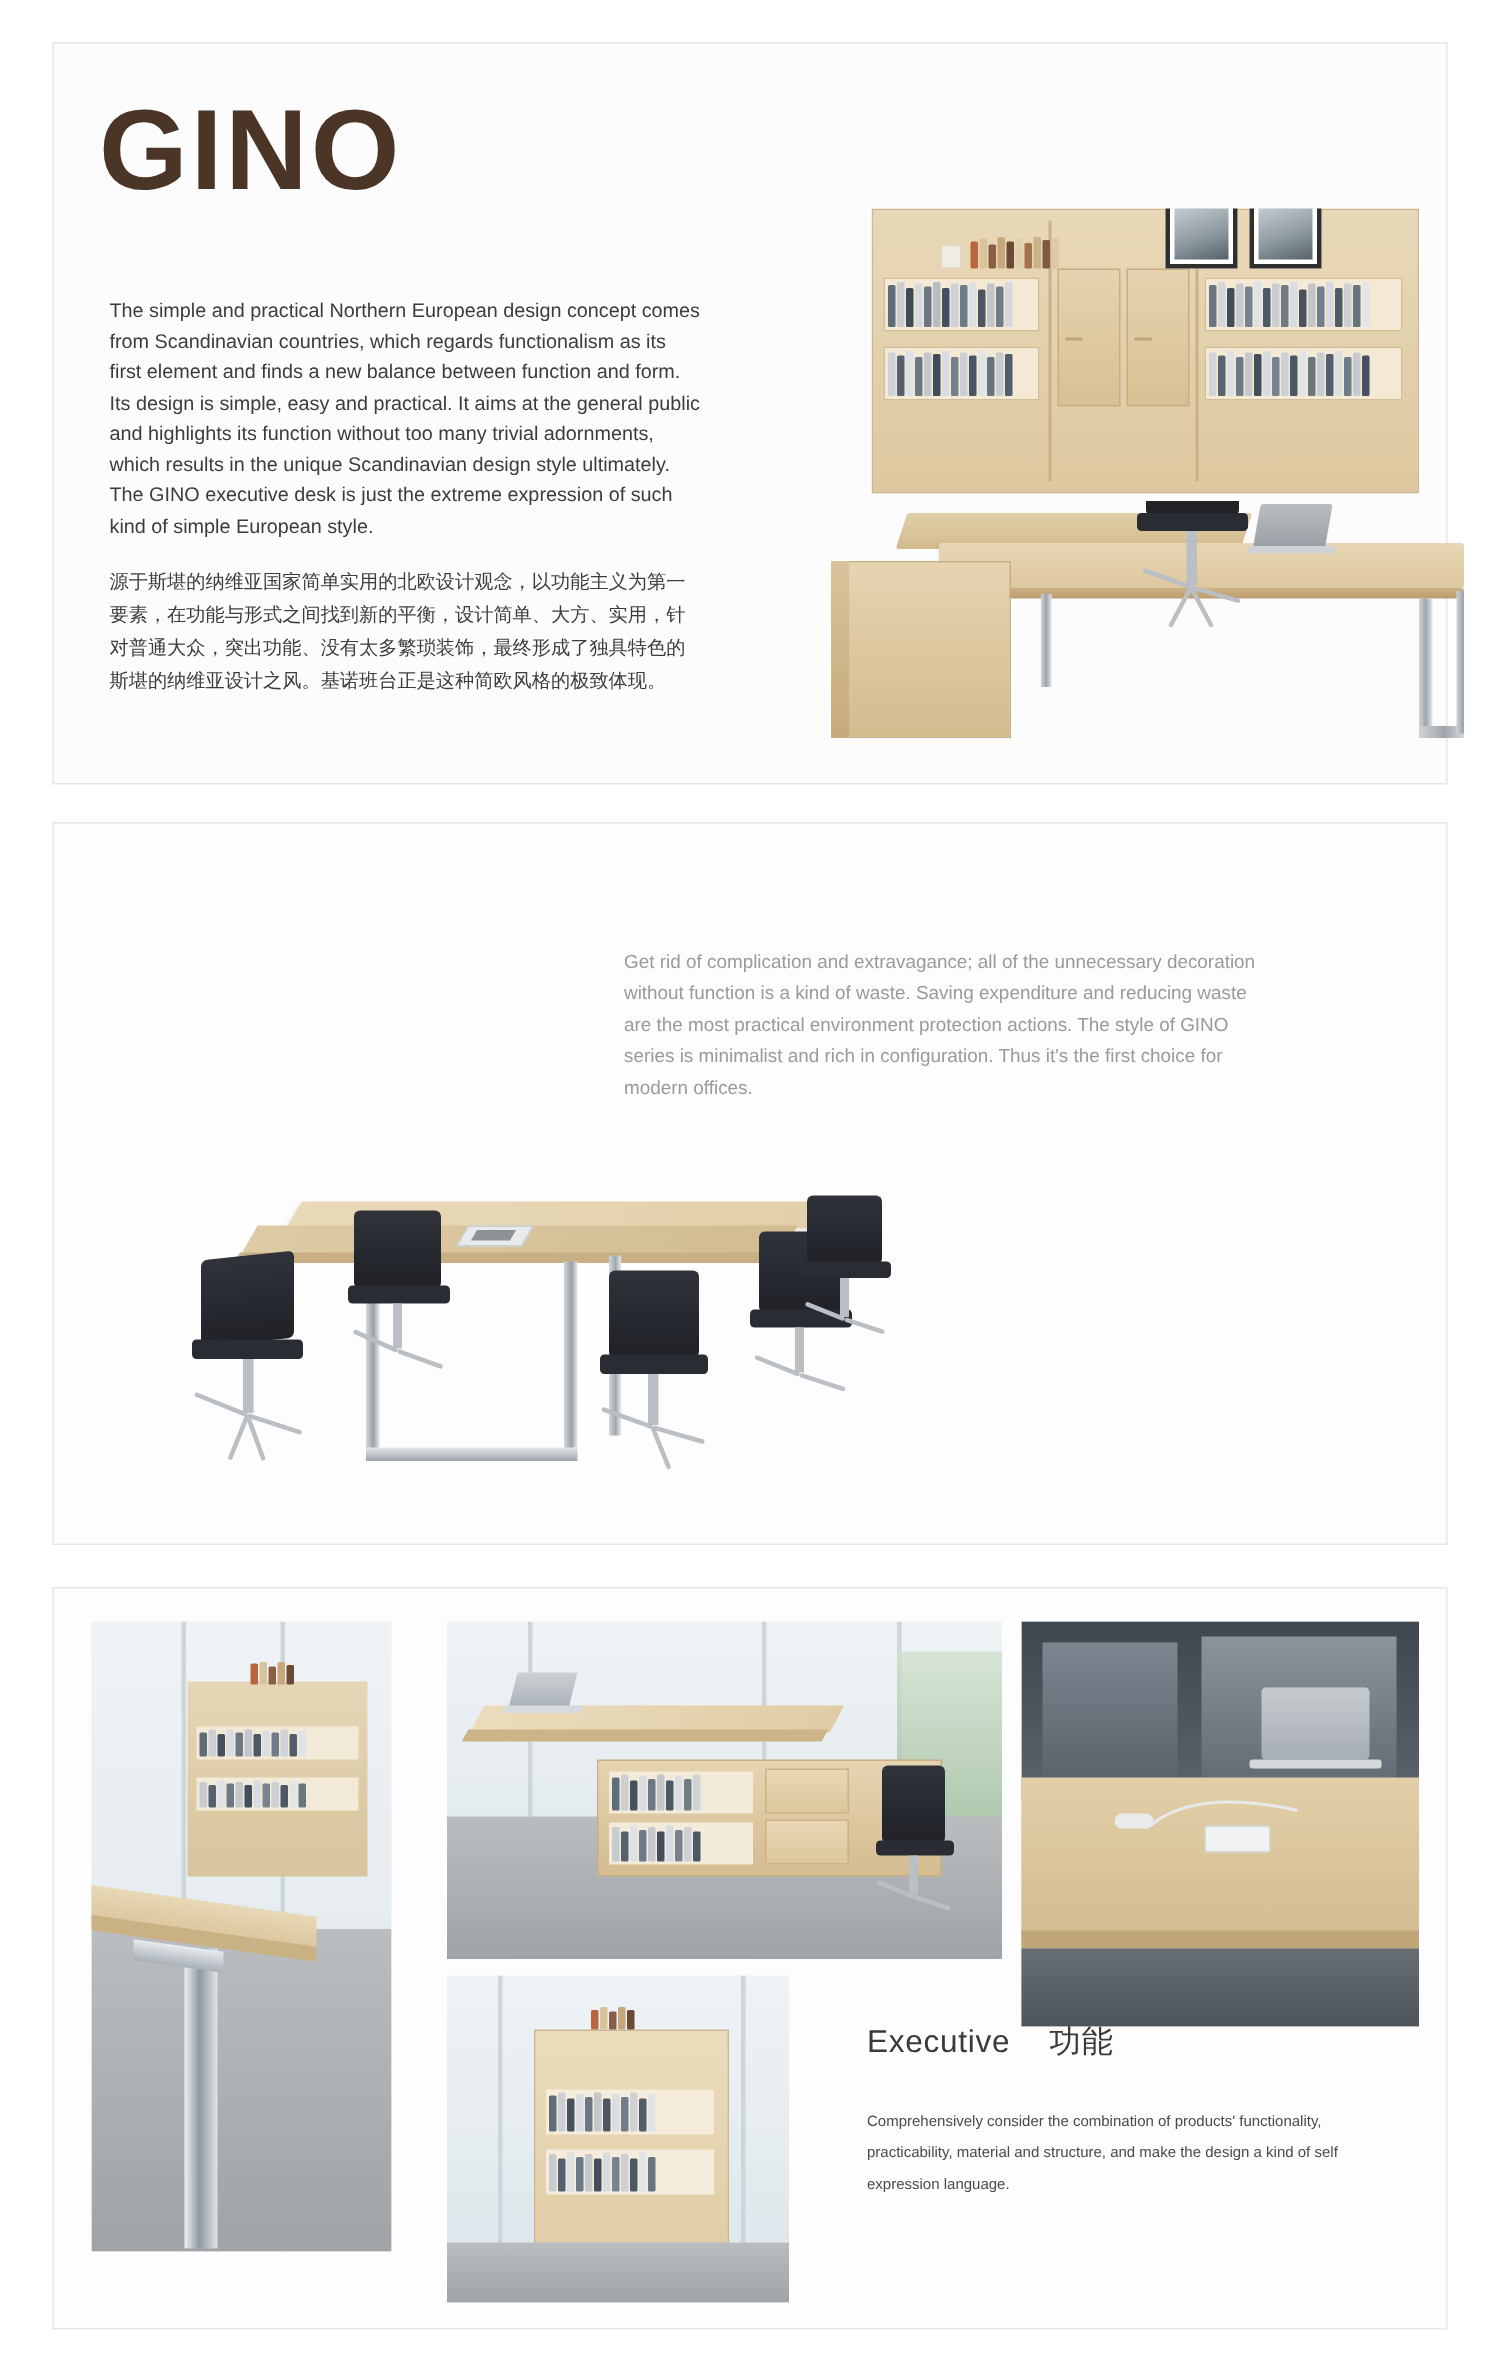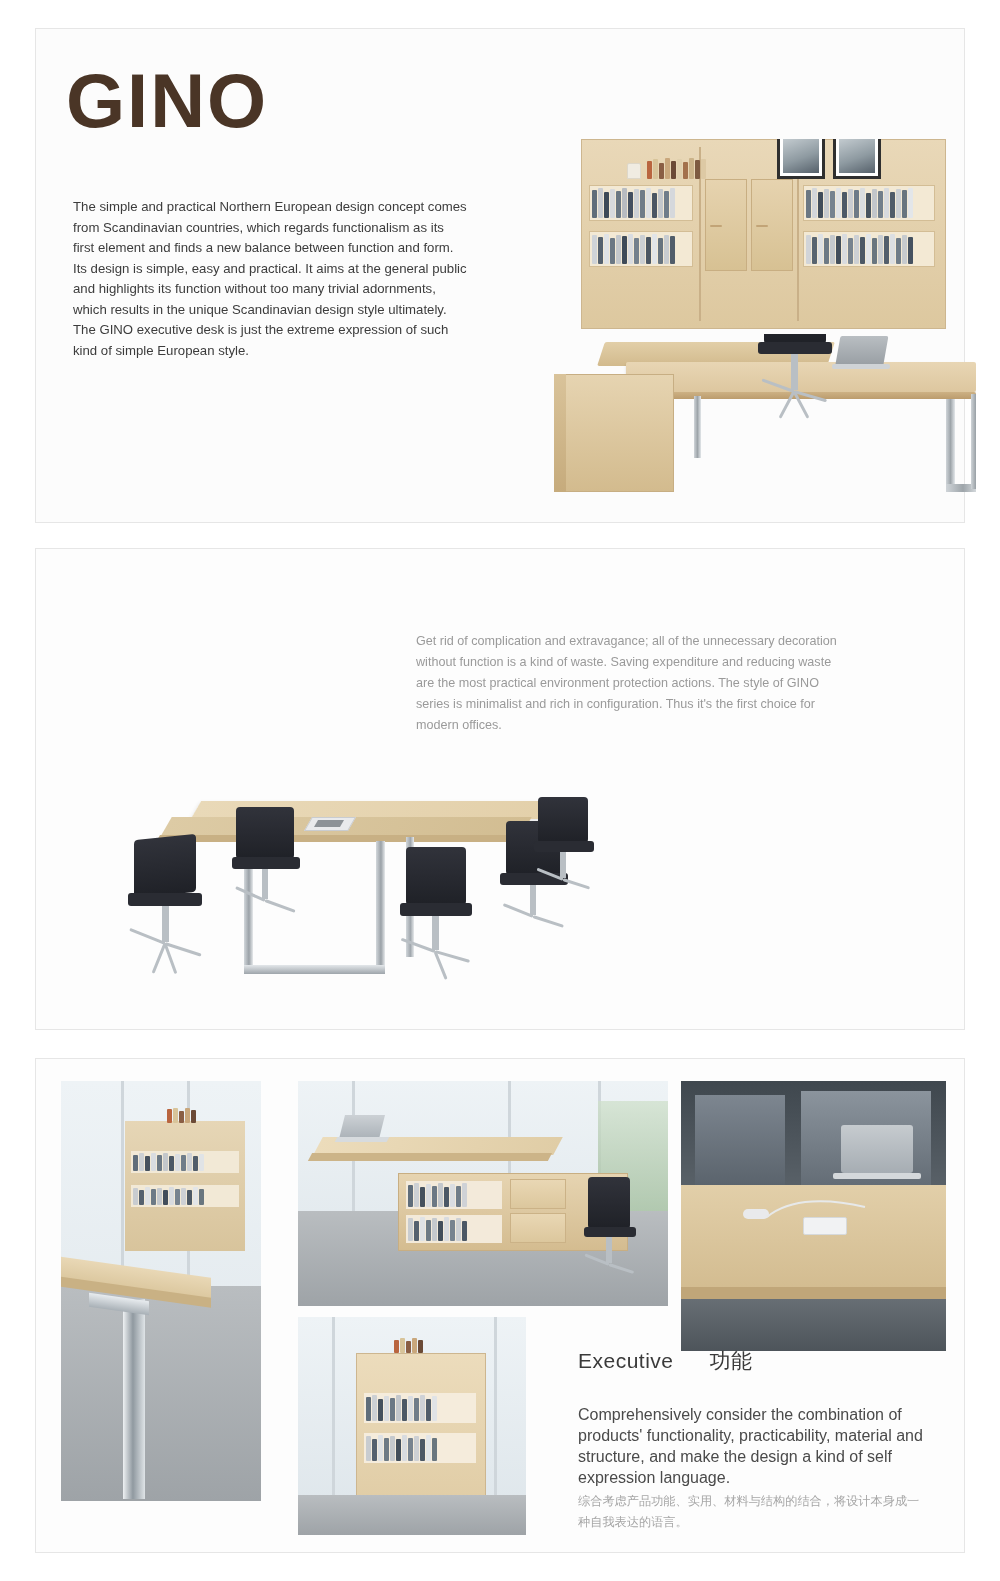--- a/index.html
+++ b/index.html
@@ -57,24 +57,24 @@
     position:absolute; left:588px; top:208px; width:310px;
     font-size:12.2px; line-height:21px; color:#a8a8a8;
   }
 
   
   #sec3 { left:35px; top:1058px; width:930px; height:495px; background:#fdfdfd; }
   .fn-title {
     position:absolute; left:542px; top:288px;
     font-size:21px; color:#3a3a3a; letter-spacing:.5px;
   }
-  .fn-title .cn { margin-left:36px;font-family:Liberation Mono, monospace; }
+  .fn-title .cn { margin-left:26px;font-family:Liberation Mono, monospace; }
   .fn-en {
     position:absolute; left:542px; top:345px; width:345px;
-    font-size:16px; line-height:21px; color:#4a4a4a;
+    font-size:10px; line-height:21px; color:#4a4a4a;
   }
   .fn-cn {
     position:absolute; left:542px; top:432px; width:345px;
     font-size:12.2px; line-height:21px; color:#a6a6a6;
   }
 
   
   .img { position:absolute; overflow:hidden; }
 
   
@@ -125,20 +125,21 @@
 </head>
 <body>
 
 <div class="page">
 
   <div class="panel" id="sec1">
 
     <div class="brand-title">GINO</div>
 
     <div class="para-en">The simple and practical Northern European design concept comes from Scandinavian countries, which regards functionalism as its first element and finds a new balance between function and form. Its design is simple, easy and practical. It aims at the general public and highlights its function without too many trivial adornments, which results in the unique Scandinavian design style ultimately. The GINO executive desk is just the extreme expression of such kind of simple European style.</div>
+    <div class="para-cn">源于斯堪的纳维亚国家简单实用的北欧设计观念，以功能主义为第一要素，在功能与形式之间找到新的平衡，设计简单、大方、实用，针对普通大众，突出功能、没有太多繁琐装饰，最终形成了独具特色的斯堪的纳维亚设计之风。基诺班台正是这种简欧风格的极致体现。</div>
 
     <div class="img" id="cab1">
       <div class="cab-body"></div>
 
       <div class="shelf-box" style="left:8px;  top:46px;  width:104px; height:36px;">
         <span class="binder" style="height:28px;background:#5f6d7a"></span>
           <span class="binder" style="height:30px;background:#c9ccd0"></span>
           <span class="binder" style="height:26px;background:#3e4a57"></span>
           <span class="binder" style="height:29px;background:#d8dadd"></span>
           <span class="binder" style="height:27px;background:#6a7783"></span>
@@ -476,16 +477,15 @@
           <span class="binder" style="height:15px;background:#c9a77c"></span>
           <span class="binder" style="height:13px;background:#6b4a36"></span>
       </div>
       <div class="floor" style="height:40px;"></div>
     </div>
 
     <div class="fn-title">
       <span>Executive</span><span class="cn">功能</span>
     </div>
     <div class="fn-en">Comprehensively consider the combination of products' functionality, practicability, material and structure, and make the design a kind of self expression language.</div>
-    <div class="fn-cn">综合考虑产品功能、实用、材料与结构的结合，将设计本身成一种自我表达的语言。</div>
   </div>
 
 </div>
 
 </body></html>

